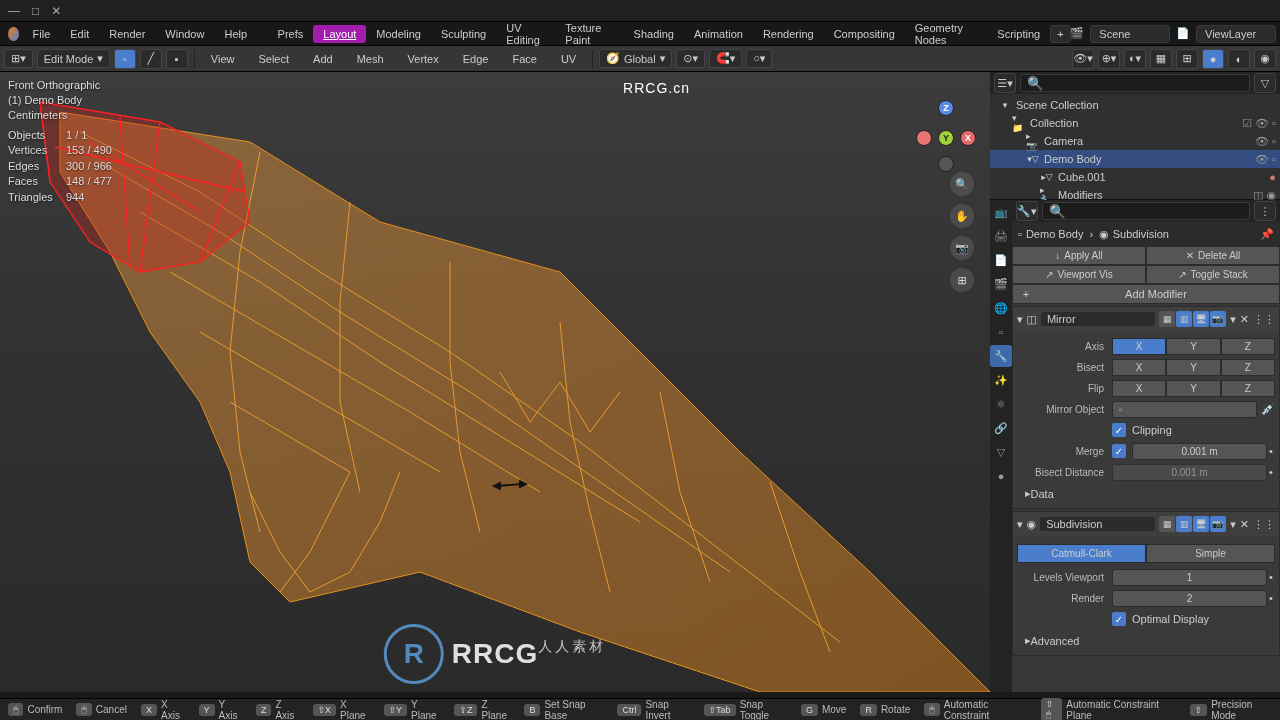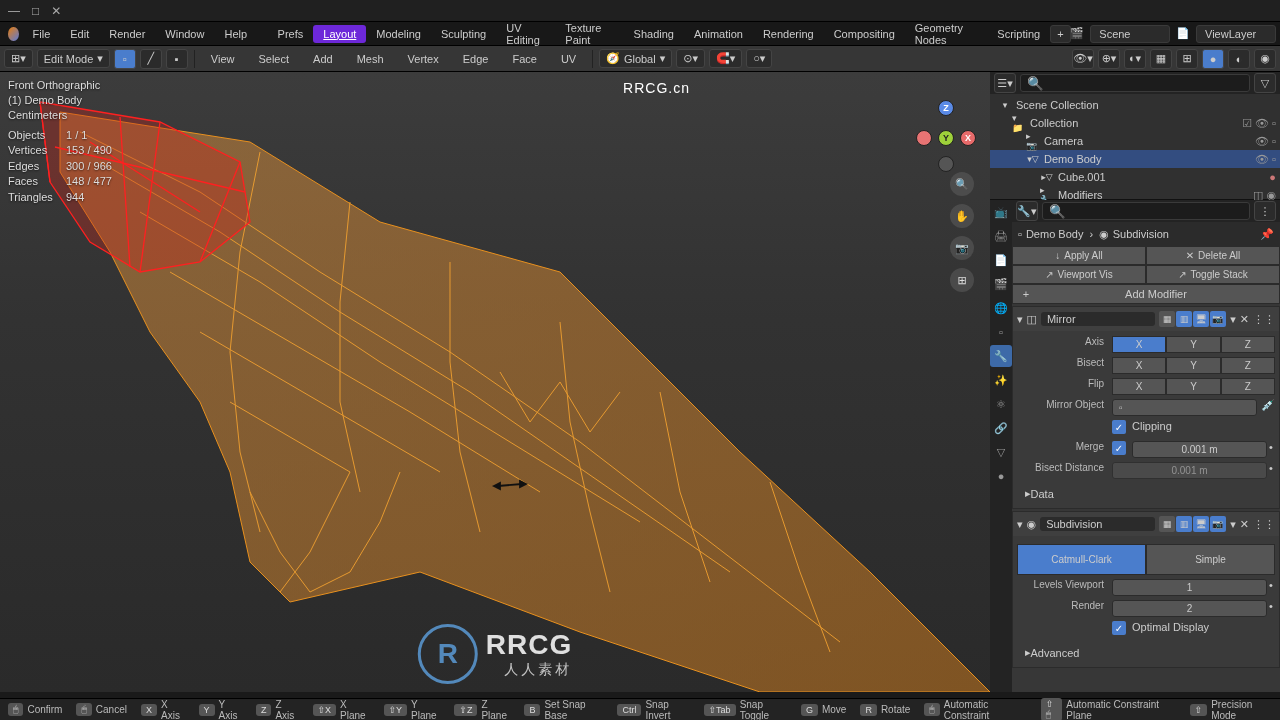--- a/index.html
+++ b/index.html
@@ -7,21 +7,21 @@
 
 .titlebar { background: #202020; height: 22px; display: flex; align-items: center; padding: 0 8px; justify-content: space-between; border-bottom: 1px solid #000; }
 .titlebar-left { display: flex; align-items: center; gap: 6px; }
 .blender-logo { width: 14px; height: 14px; background: linear-gradient(135deg, #e87d0d, #5b7bd8); border-radius: 50%; }
 .title-text { color: #aaa; font-size: 11px; }
 .win-controls { display: flex; gap: 12px; color: #aaa; font-size: 12px; }
 .win-btn { cursor: pointer; }
 
 .menubar { background: #181818; height: 24px; display: flex; align-items: center; padding: 0 4px; gap: 0; border-bottom: 1px solid #000; }
 .menu-item { padding: 3px 10px; color: #ccc; font-size: 11px; cursor: pointer; border-radius: 3px; }
-.menu-item.active { background: #6d28d9; color: #fff; text-decoration: underline; }
+.menu-item.active { background: #a21caf; color: #fff; text-decoration: underline; }
 .menu-sep { width: 14px; }
 .topbar-right { margin-left: auto; display: flex; align-items: center; gap: 6px; }
 .scene-box { background: #2b2b2b; padding: 2px 8px; border-radius: 3px; border: 1px solid #3a3a3a; min-width: 80px; }
 .plus-icon { background: #2b2b2b; padding: 2px 6px; border-radius: 3px; border: 1px solid #3a3a3a; }
 
 .toolbar { background: #363636; height: 26px; display: flex; align-items: center; padding: 0 4px; gap: 4px; border-bottom: 1px solid #000; }
 .tb-dropdown { background: #2b2b2b; padding: 2px 6px; border-radius: 3px; border: 1px solid #444; display: flex; align-items: center; gap: 4px; font-size: 11px; }
 .tb-btn { background: #2b2b2b; width: 22px; height: 20px; border-radius: 3px; border: 1px solid #444; display: flex; align-items: center; justify-content: center; }
 .tb-btn.active { background: #4a7dcc; }
 .tb-sep { width: 1px; height: 18px; background: #222; margin: 0 2px; }
@@ -37,21 +37,21 @@
 .gizmo-y { background: #9ed13a; top: 30px; left: 22px; color: #222; }
 .gizmo-x-neg { background: #e77373; top: 30px; left: 0; color: #fff; }
 .gizmo-x-pos { background: #e76a6a; top: 30px; left: 44px; color: #fff; }
 .gizmo-dim { background: #555; top: 56px; left: 22px; }
 .nav-icons { position: absolute; top: 100px; right: 16px; display: flex; flex-direction: column; gap: 8px; }
 .nav-icon { width: 24px; height: 24px; background: rgba(90,90,90,0.6); border-radius: 50%; display: flex; align-items: center; justify-content: center; color: #ddd; }
 
 .mesh-svg { position: absolute; top: 0; left: 0; width: 100%; height: 100%; }
 .watermark-img { position: absolute; bottom: 8px; left: 50%; transform: translateX(-50%); display: flex; align-items: center; gap: 8px; opacity: 0.85; }
 .wm-logo-circle { width: 60px; height: 60px; border: 3px solid #5b9ad5; border-radius: 50%; display: flex; align-items: center; justify-content: center; color: #5b9ad5; font-weight: bold; font-size: 28px; }
-.wm-text-block { display: flex; flex-direction: column; text-align: right; }
+.wm-text-block { display: flex; flex-direction: row; }
 .wm-main { font-size: 28px; font-weight: bold; color: #fff; letter-spacing: 1px; }
 .wm-sub { font-size: 14px; color: #ddd; letter-spacing: 3px; }
 .watermark-tr { position: absolute; top: 8px; right: 300px; font-size: 14px; color: #fff; font-weight: normal; letter-spacing: 1px; }
 
 .right-panel { width: 290px; background: #303030; display: flex; flex-direction: column; }
 .outliner { height: 128px; border-bottom: 1px solid #111; }
 .outliner-header { background: #232323; height: 22px; display: flex; align-items: center; padding: 0 4px; gap: 4px; }
 .search-input { flex: 1; background: #1c1c1c; border: 1px solid #3a3a3a; border-radius: 3px; padding: 1px 6px; color: #aaa; height: 18px; }
 .outliner-tree { padding: 2px 0; }
 .tree-row { display: flex; align-items: center; height: 18px; padding: 0 4px; font-size: 11px; }
@@ -76,29 +76,29 @@
 .add-modifier { background: #555; border: 1px solid #2b2b2b; padding: 3px; margin: 0; text-align: center; display: flex; align-items: center; }
 .add-plus { width: 20px; text-align: center; }
 
 .mod-panel { border: 1px solid #2b2b2b; margin-top: 2px; }
 .mod-header { background: #3f3f3f; height: 24px; display: flex; align-items: center; padding: 0 4px; gap: 4px; }
 .mod-name { background: #2b2b2b; padding: 1px 6px; border-radius: 3px; flex: 1; }
 .mod-icons { display: flex; gap: 1px; }
 .mod-icon-btn { width: 16px; height: 16px; background: #4a7dcc; border-radius: 2px; display: flex; align-items: center; justify-content: center; font-size: 9px; }
 .mod-icon-btn.off { background: #555; }
 .mod-body { padding: 4px; background: #3a3a3a; }
-.mod-row { display: flex; align-items: flex-start; height: 20px; margin: 1px 0; }
+.mod-row { display: flex; align-items: center; height: 20px; margin: 1px 0; }
 .mod-label { width: 95px; text-align: right; padding-right: 8px; color: #bbb; font-size: 10px; }
 .axis-btns { display: flex; flex: 1; }
 .axis-btn { flex: 1; background: #555; border: 1px solid #2b2b2b; text-align: center; padding: 2px 0; font-size: 10px; }
 .axis-btn.active { background: #4a7dcc; }
 .mod-checkbox { width: 14px; height: 14px; background: #4a7dcc; border-radius: 2px; display: flex; align-items: center; justify-content: center; color: #fff; font-size: 10px; margin-right: 6px; }
 .num-input { flex: 1; background: #555; border: 1px solid #2b2b2b; border-radius: 3px; padding: 2px 6px; text-align: center; font-size: 10px; }
 .mode-tabs { display: flex; margin: 4px 0; }
-.mode-tab { flex: 1; background: #555; border: 1px solid #2b2b2b; padding: 9px; text-align: center; font-size: 10px; }
+.mode-tab { flex: 1; background: #555; border: 1px solid #2b2b2b; padding: 3px; text-align: center; font-size: 10px; }
 .mode-tab.active { background: #4a7dcc; }
 .collapsed-row { display: flex; align-items: center; padding: 4px 8px; background: #3a3a3a; cursor: pointer; }
 
 .statusbar { position: absolute; bottom: 0; left: 0; right: 0; height: 22px; background: #232323; display: flex; align-items: center; padding: 0 8px; gap: 14px; border-top: 1px solid #000; }
 .status-item { display: flex; align-items: center; gap: 4px; font-size: 10px; color: #bbb; }
 .key-icon { background: #555; border-radius: 3px; padding: 1px 5px; font-size: 9px; color: #ddd; }
 </style>
 </head>
 <body>
 

